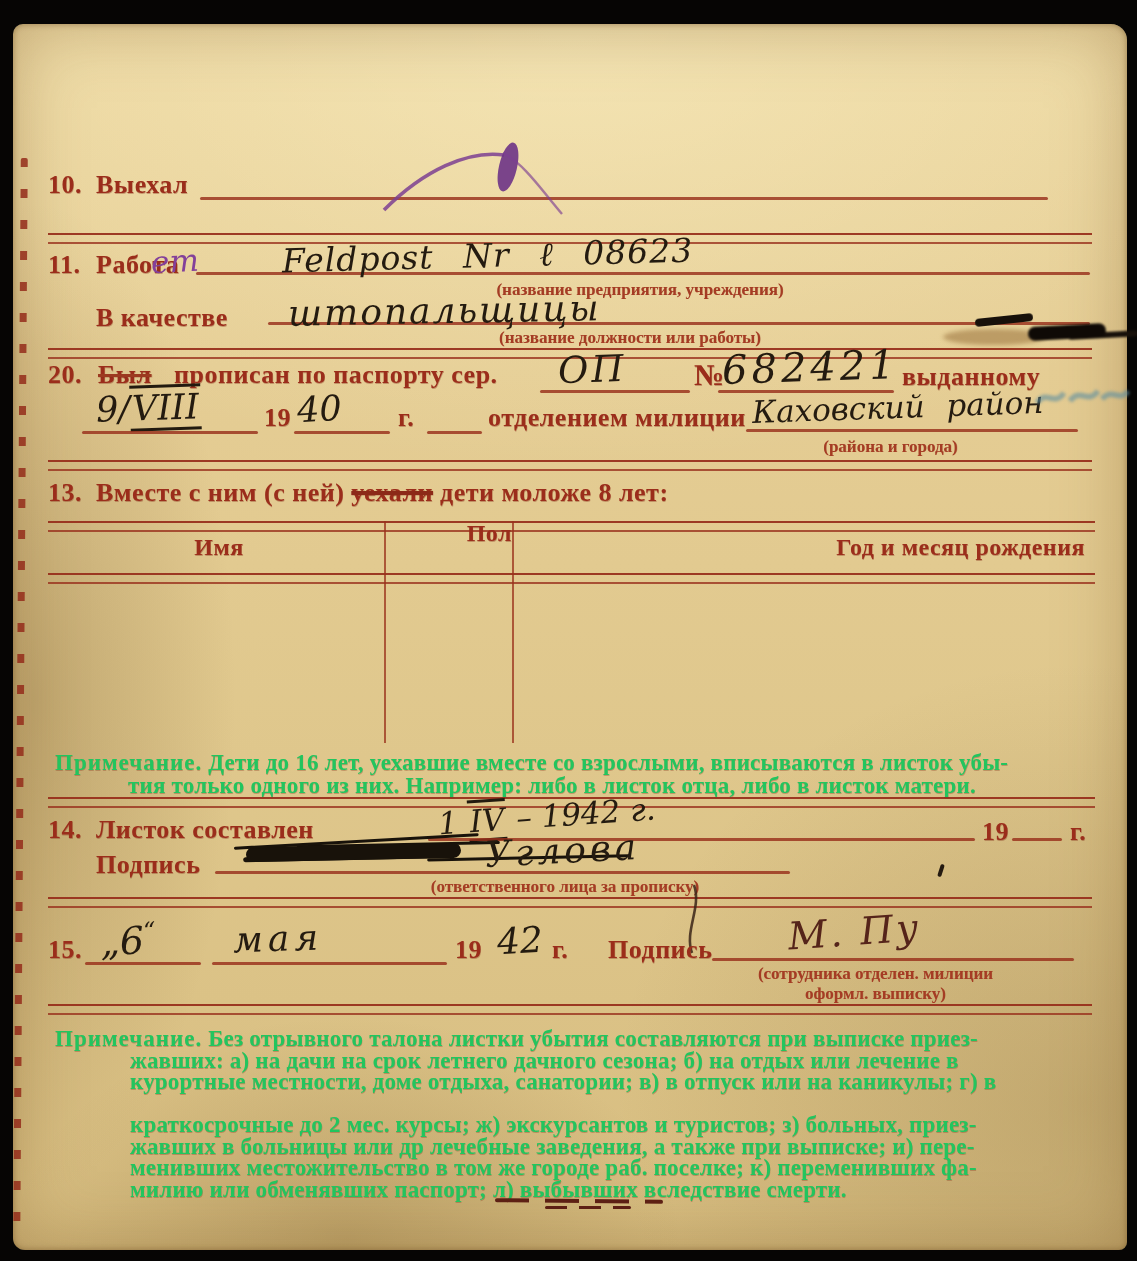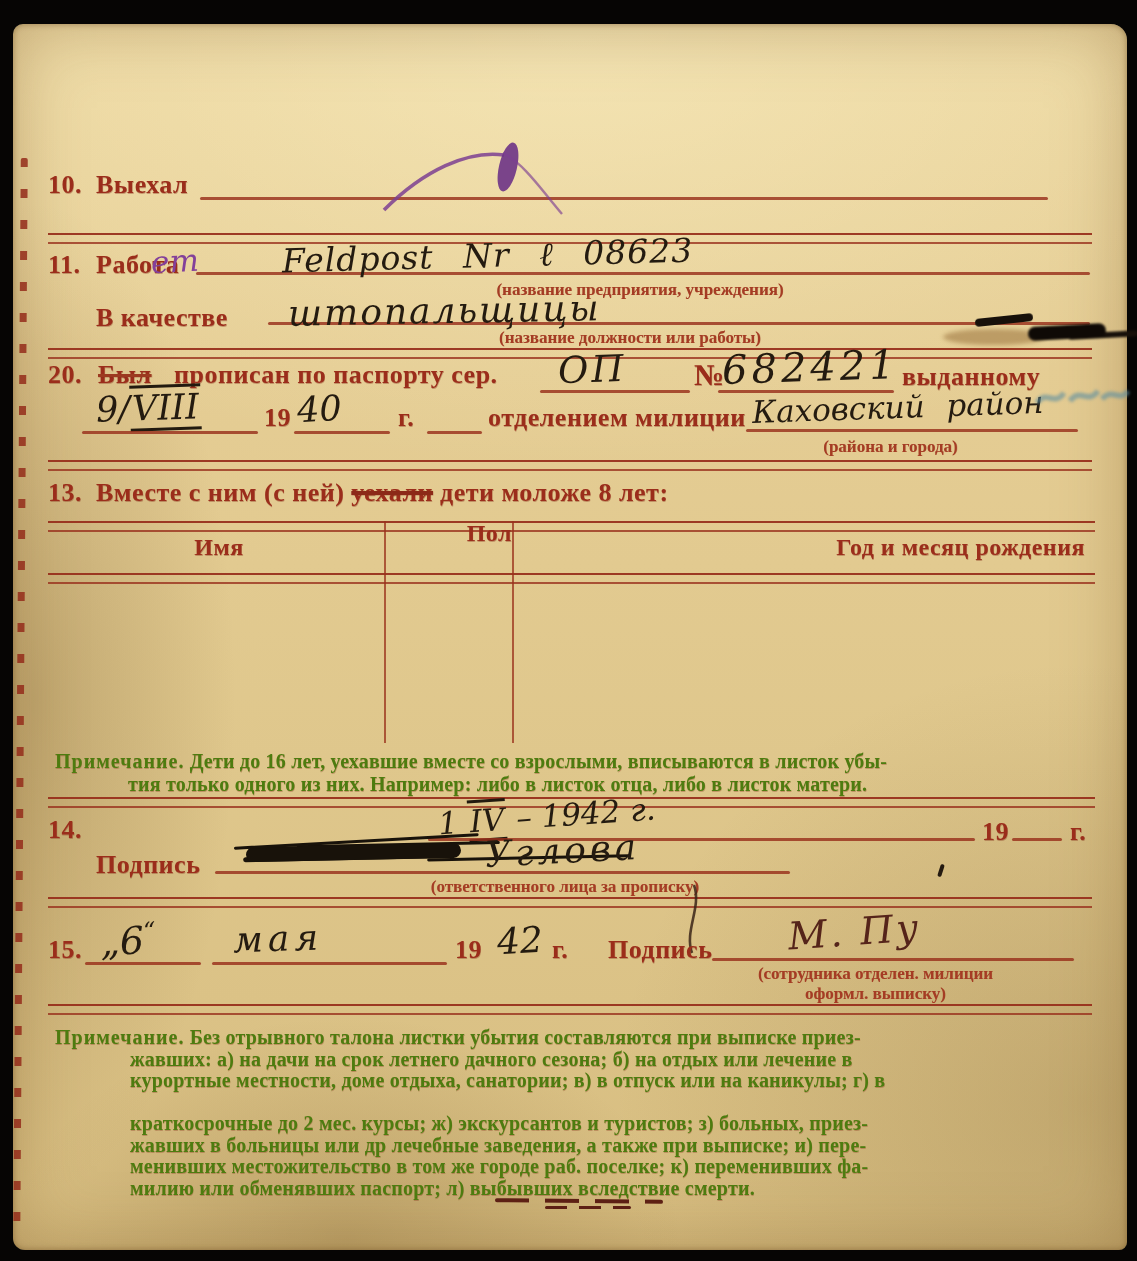--- a/index.html
+++ b/index.html
@@ -12,21 +12,21 @@
       radial-gradient(70% 60% at 96% 88%, rgba(110,82,36,.22), transparent 60%),
       radial-gradient(40% 90% at 2% 55%, rgba(110,80,34,.28), transparent 45%),
       radial-gradient(50% 30% at 30% 99%, rgba(110,80,34,.25), transparent 60%),
       linear-gradient(180deg,#ecd7a0 0%,#e5cd94 28%,#dfc78c 60%,#d7bd80 100%);
     box-shadow: inset 0 0 70px rgba(120,85,35,.38), inset 0 0 6px rgba(90,60,20,.5);}
   .abs{position:absolute;white-space:nowrap;}
   .print{font-weight:bold;font-size:26px;color:#9b2d1b;letter-spacing:.5px;
          text-shadow:.4px .6px 0 rgba(130,40,20,.35);}
   .caption{font-weight:bold;font-size:17px;color:#a53c24;text-align:center;letter-spacing:0;
            text-shadow:.3px .4px 0 rgba(140,50,25,.3);}
-  .note{font-weight:bold;font-size:20px;color:#4d7c0f;letter-spacing:.2px;
+  .note{font-weight:bold;font-size:23px;color:#22c55e;letter-spacing:.2px;
         text-shadow:.3px .5px 0 rgba(130,40,20,.3);}
   .hw{font-family:"DejaVu Serif",serif;font-style:italic;color:#241b10;}
   .purple{color:#83409a;}
   .rule{position:absolute;height:2.5px;background:rgba(153,48,27,.82);border-radius:2px;}
   .rule2{position:absolute;height:7px;border-top:2.6px solid rgba(151,45,26,.92);
          border-bottom:2.6px solid rgba(151,45,26,.78);}
   .vline{position:absolute;width:2.4px;background:rgba(153,48,27,.75);}
   .struck{text-decoration:line-through;text-decoration-thickness:3.5px;text-decoration-color:#8c2a18;}
   .struck-blue{text-decoration:line-through;text-decoration-thickness:3px;text-decoration-color:#9c3a20;}
   .roman{border-top:3px solid #221a0f;border-bottom:3px solid #221a0f;padding:0 2px;line-height:1;}
@@ -138,20 +138,21 @@
   <div class="vline" style="left:512px;top:521px;height:222px"></div>
 
   <div class="abs note" style="left:55px;top:750px">
     <span style="letter-spacing:1px">Примечание.</span>
     <span>Дети до 16 лет, уехавшие вместе со взрослыми, вписываются в листок убы-</span>
   </div>
   <div class="abs note" style="left:128px;top:773px">тия только одного из них. Например: либо в листок отца, либо в листок матери.</div>
   <div class="rule2" style="left:48px;top:797px;width:1047px"></div>
 
   <div class="abs print" style="left:48px;top:815px">14.</div>
+  <div class="abs print" style="left:96px;top:815px">Листок составлен</div>
   <div class="abs hw" style="left:438px;top:798px;font-size:31px;transform:rotate(-4deg)"><span>1 </span><span class="roman">IV</span><span> – 1942 г.</span></div>
   <div class="rule" style="left:428px;top:838px;width:547px"></div>
   <div class="abs print" style="left:982px;top:817px">19</div>
   <div class="rule" style="left:1012px;top:838px;width:50px"></div>
   <div class="abs print" style="left:1070px;top:817px">г.</div>
 
   <div class="abs print" style="left:96px;top:850px">Подпись</div>
   <div class="rule" style="left:215px;top:871px;width:575px"></div>
   <div class="ink-blob"></div>
   <div class="abs hw" style="left:485px;top:830px;font-size:36px;letter-spacing:4px;transform:rotate(-3deg)">Углова</div>

